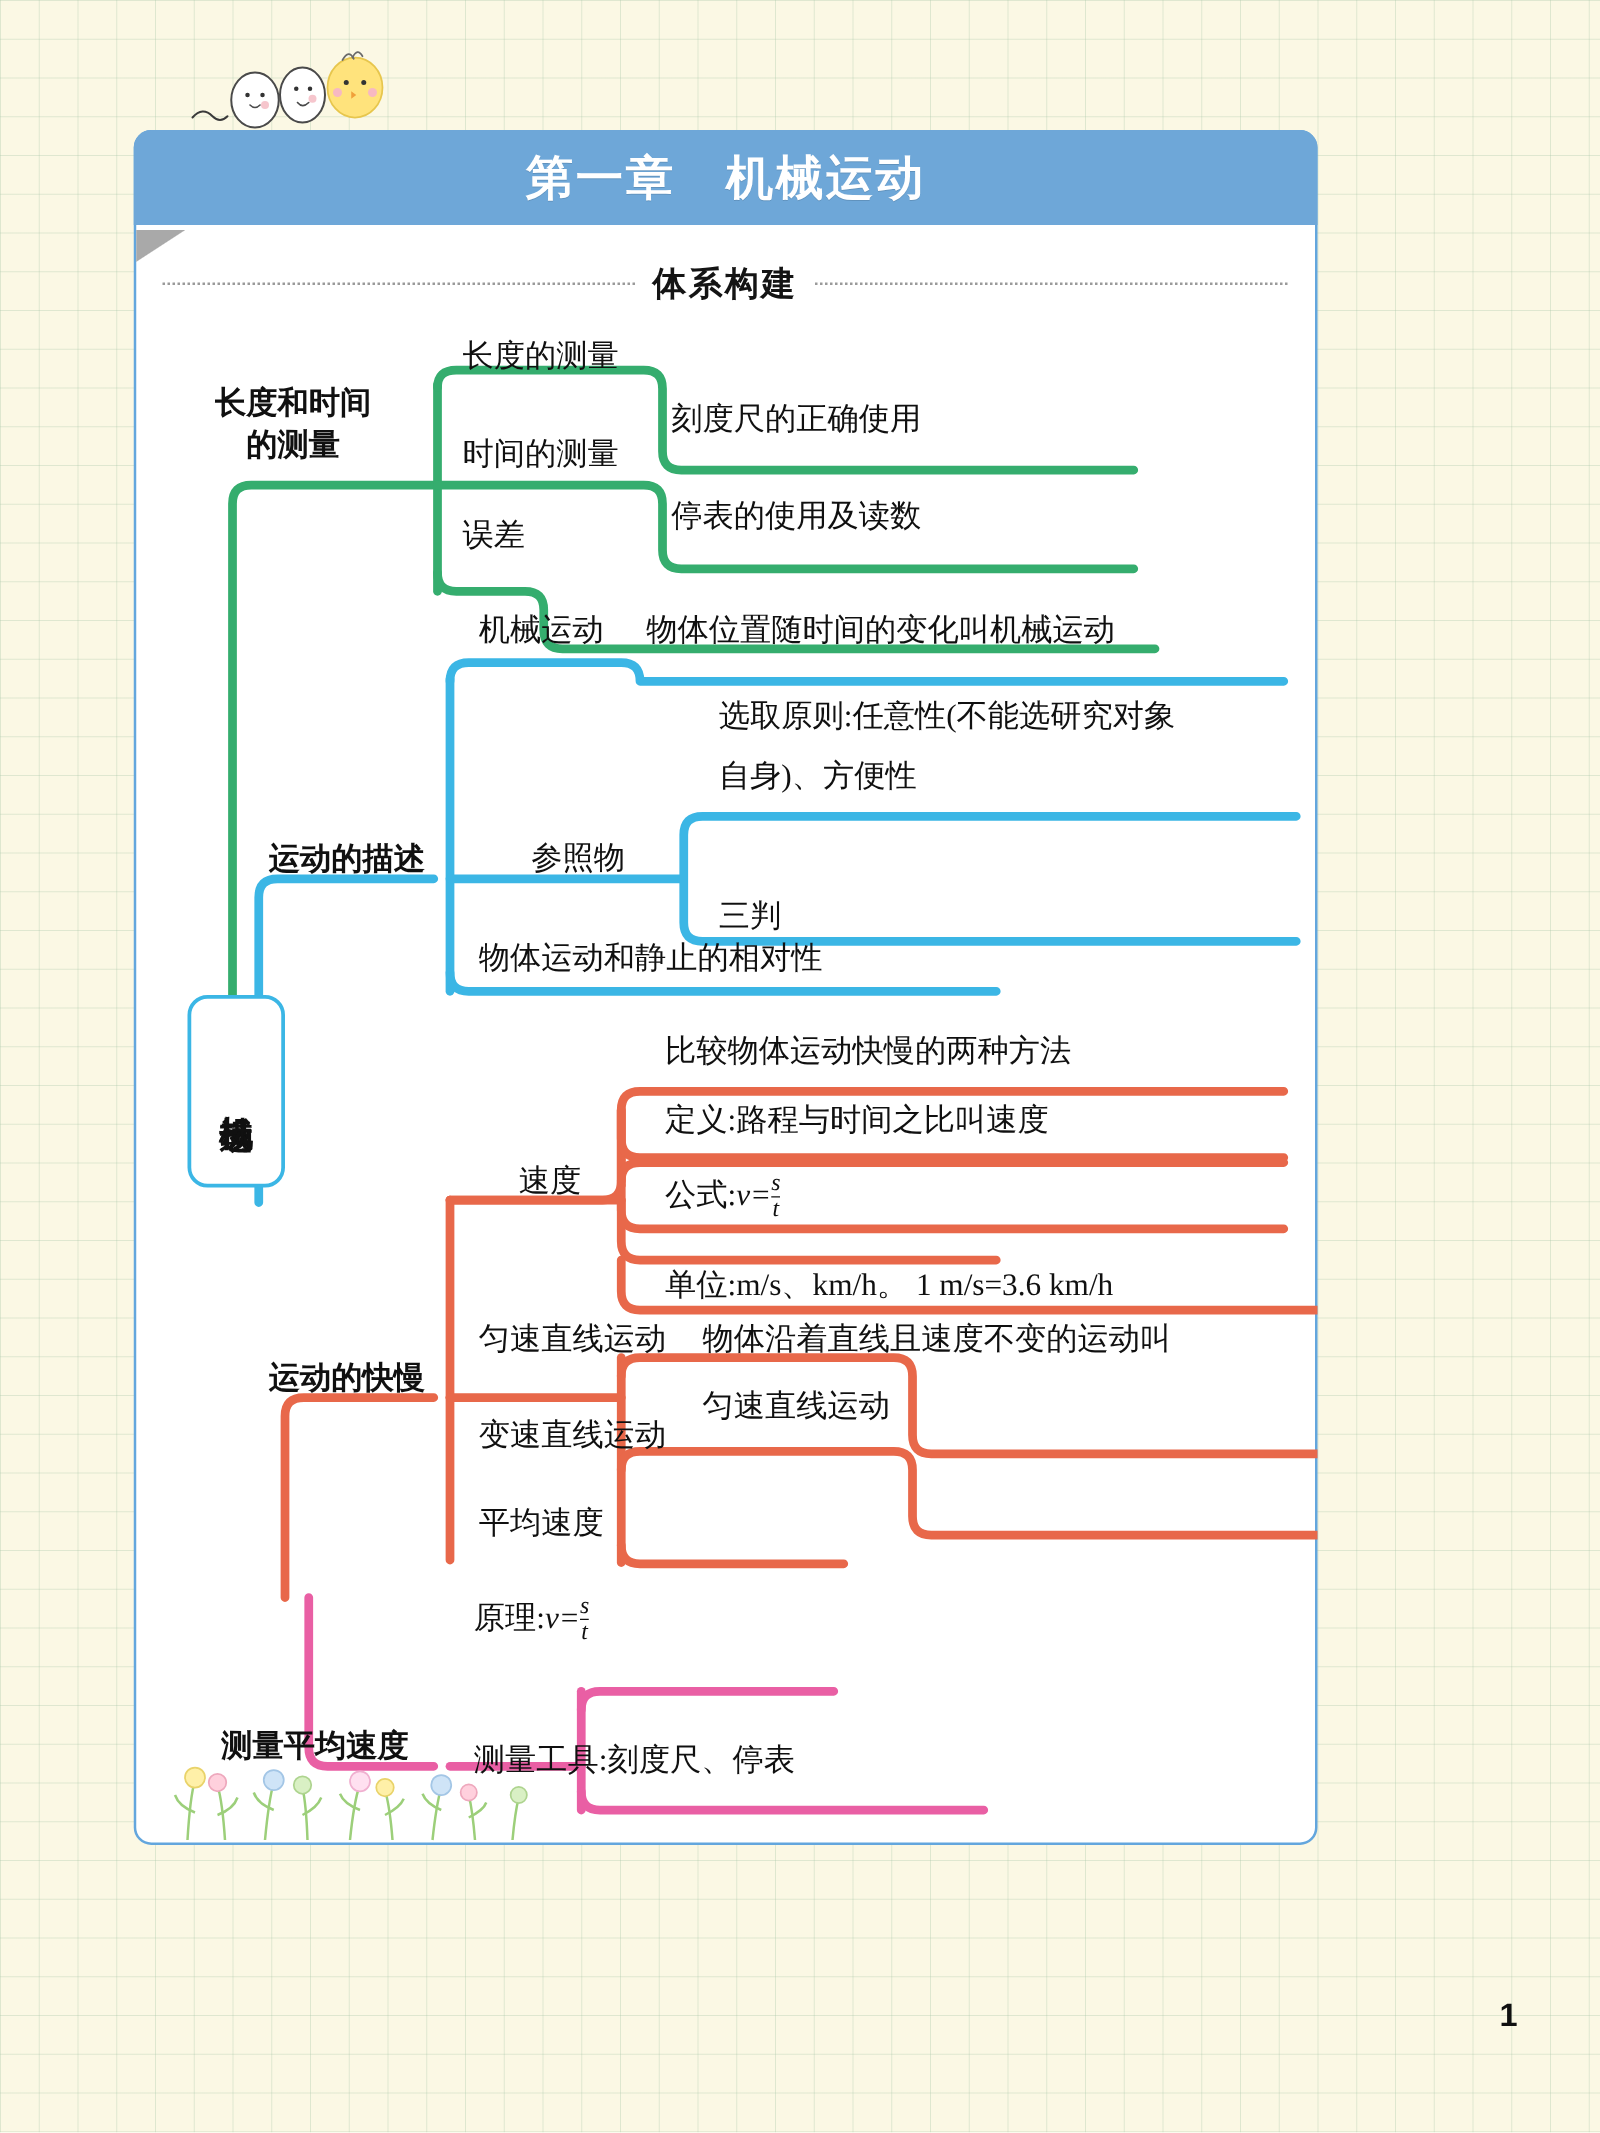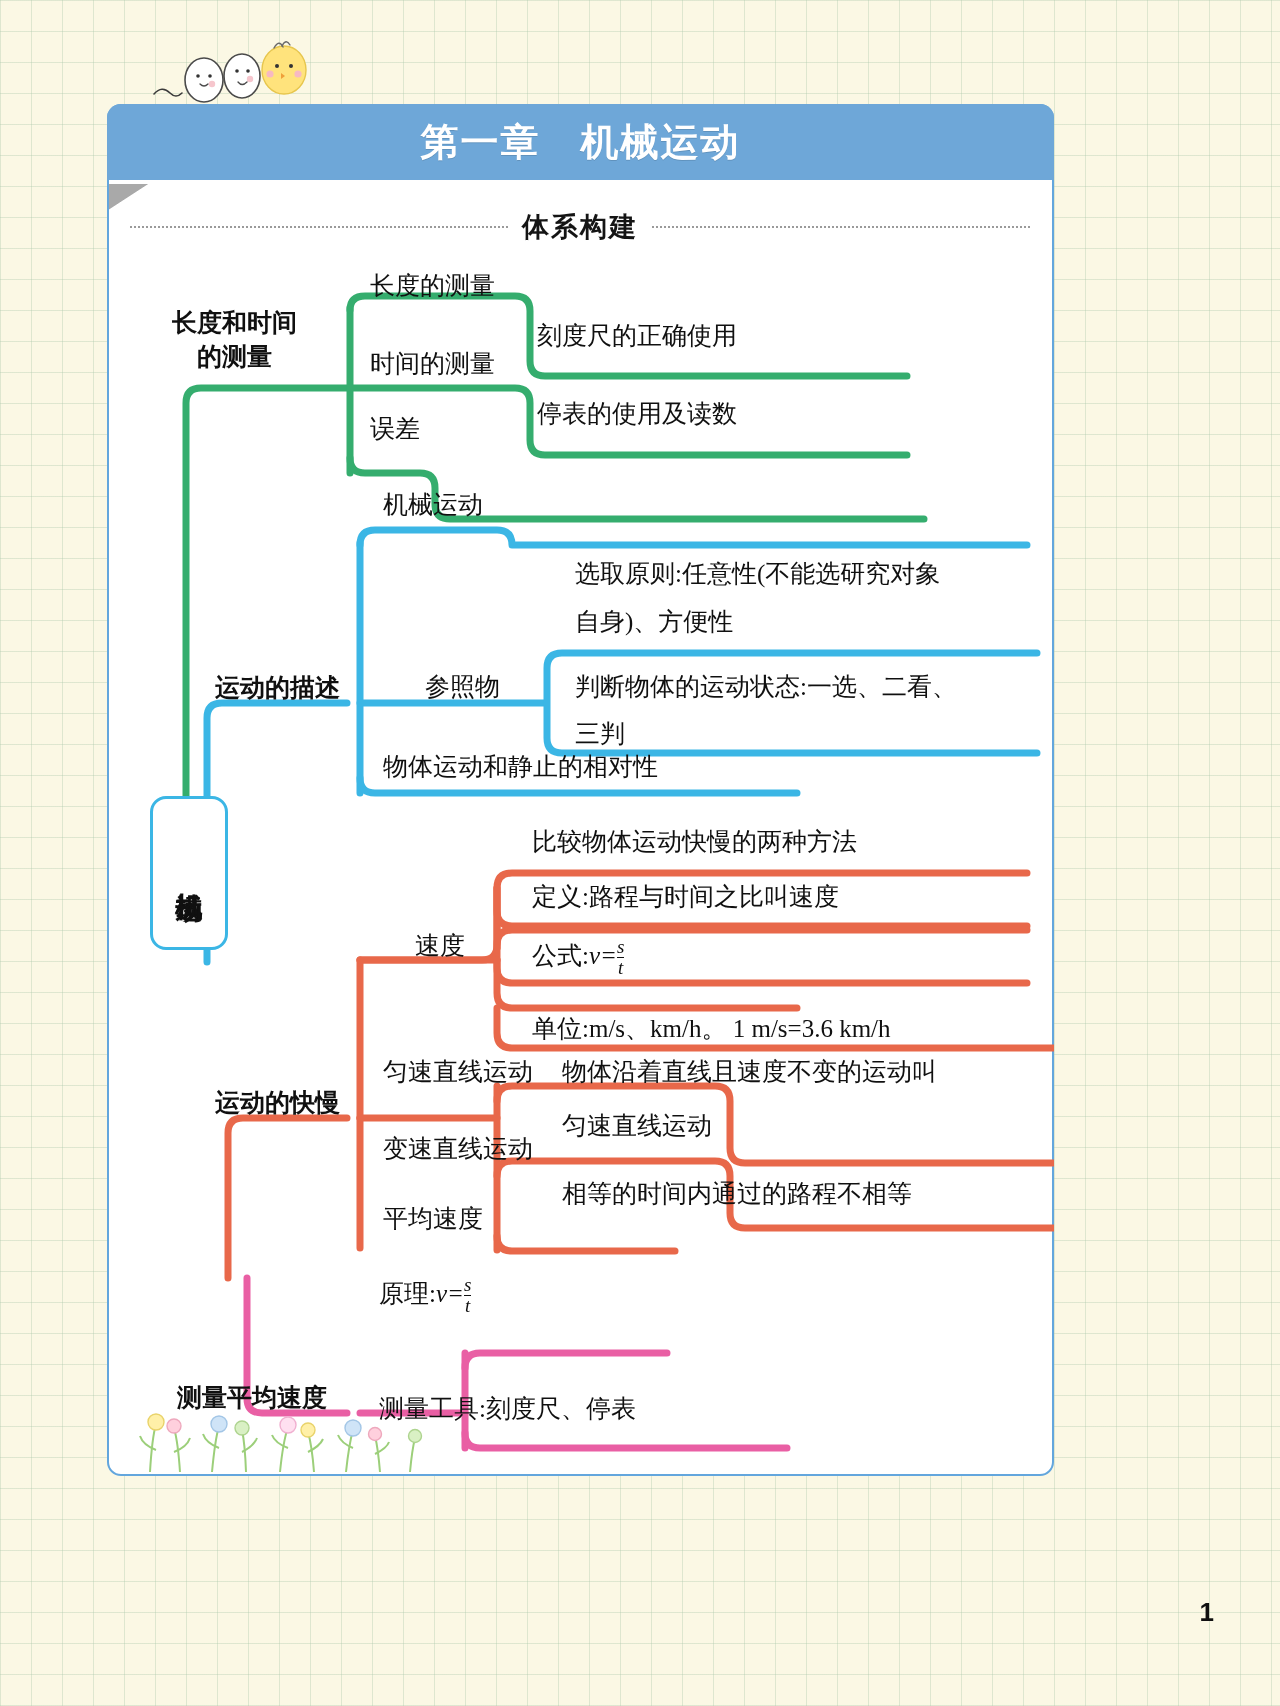--- a/index.html
+++ b/index.html
@@ -191,41 +191,40 @@
     <span>的测量</span>
   </div>
   <div class="lbl l2" style="left:263px;top:22px;">长度的测量</div>
   <div class="lbl l3" style="left:430px;top:72px;">刻度尺的正确使用</div>
   <div class="lbl l2" style="left:263px;top:100px;">时间的测量</div>
   <div class="lbl l3" style="left:430px;top:150px;">停表的使用及读数</div>
   <div class="lbl l2" style="left:263px;top:165px;">误差</div>
 
   <div class="lbl l1" style="left:108px;top:423px;">运动的描述</div>
   <div class="lbl l2" style="left:276px;top:241px;">机械运动</div>
+  <div class="lbl l3" style="left:410px;top:241px;">物体位置随时间的变化叫机械运动</div>
   <div class="lbl l2" style="left:318px;top:423px;">参照物</div>
   <div class="lbl l3" style="left:468px;top:310px;">选取原则:任意性(不能选研究对象</div>
   <div class="lbl l3" style="left:468px;top:358px;">自身)、方便性</div>
-  <div class="lbl l3" style="left:468px;top:423px;">判断物体的运动状态:一选、二看、</div>
   <div class="lbl l3" style="left:468px;top:470px;">三判</div>
   <div class="lbl l2" style="left:276px;top:503px;">物体运动和静止的相对性</div>
 
   <div class="lbl l1" style="left:108px;top:838px;">运动的快慢</div>
   <div class="lbl l2" style="left:308px;top:682px;">速度</div>
   <div class="lbl l3" style="left:425px;top:578px;">比较物体运动快慢的两种方法</div>
   <div class="lbl l3" style="left:425px;top:633px;">定义:路程与时间之比叫速度</div>
   <div class="lbl l3" style="left:425px;top:690px;">
     <span>公式:</span><span class="ital">v=</span><span class="frac"><span class="num">s</span><span class="den">t</span></span>
   </div>
   <div class="lbl l3" style="left:425px;top:765px;">单位:m/s、km/h。 1 m/s=3.6 km/h</div>
 
   <div class="lbl l2" style="left:276px;top:808px;">匀速直线运动</div>
   <div class="lbl l3" style="left:455px;top:808px;">物体沿着直线且速度不变的运动叫</div>
   <div class="lbl l3" style="left:455px;top:862px;">匀速直线运动</div>
   <div class="lbl l2" style="left:276px;top:885px;">变速直线运动</div>
-  <div class="lbl l3" style="left:455px;top:930px;">相等的时间内通过的路程不相等</div>
   <div class="lbl l2" style="left:276px;top:955px;">平均速度</div>
 
   <div class="lbl l1" style="left:70px;top:1133px;">测量平均速度</div>
   <div class="lbl l3" style="left:272px;top:1028px;">
     <span>原理:</span><span class="ital">v=</span><span class="frac"><span class="num">s</span><span class="den">t</span></span>
   </div>
   <div class="lbl l3" style="left:272px;top:1145px;">测量工具:刻度尺、停表</div>
 
 </div>
 

